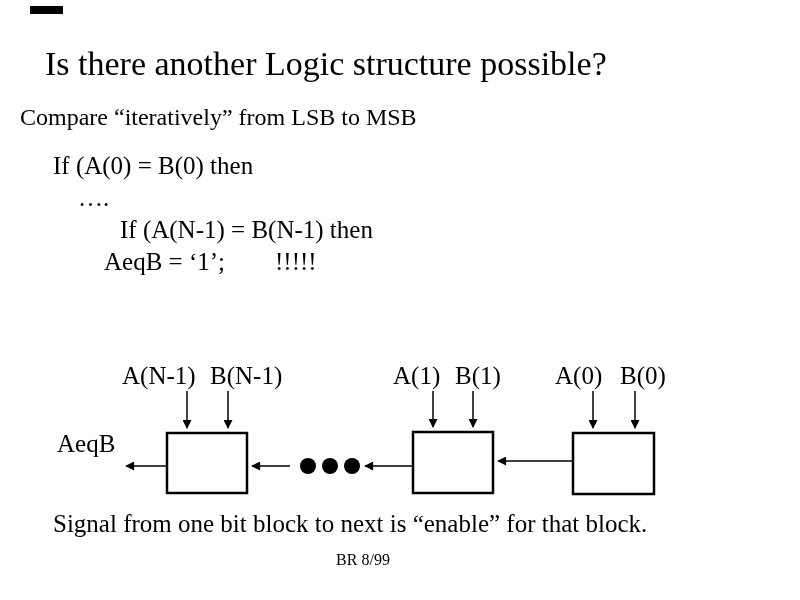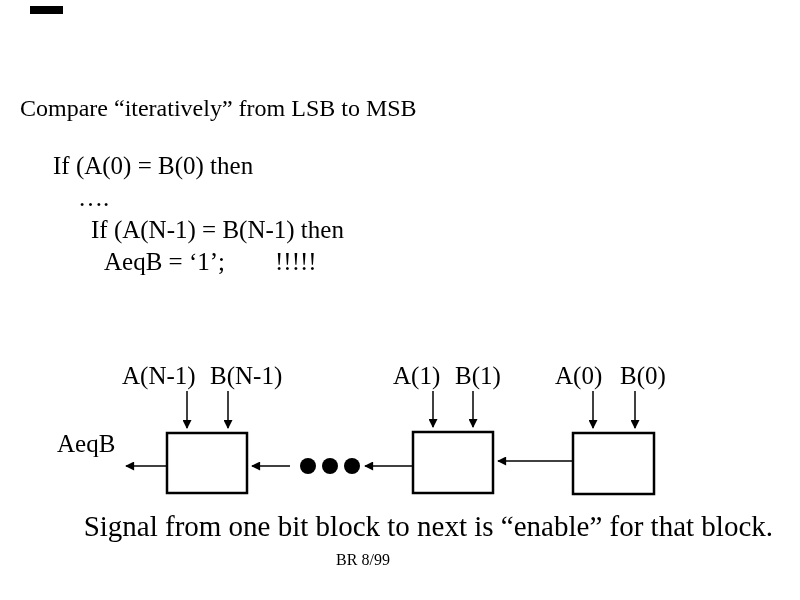--- a/index.html
+++ b/index.html
@@ -14,56 +14,57 @@
   .slide{position:absolute;inset:0;}
   .corner-mark{
     position:absolute;left:30px;top:6px;width:33px;height:8px;
     background:#000;
   }
   .title{
     position:absolute;left:45px;top:44px;width:720px;
     font-size:34px;line-height:1.15;white-space:nowrap;
   }
   .subtitle{
-    position:absolute;left:20px;top:95px;
+    position:absolute;left:20px;top:104px;
     font-size:24px;white-space:nowrap;
   }
   .code{
     position:absolute;left:0;top:150px;width:800px;
     font-size:25px;line-height:32px;
   }
   .code .ln{white-space:pre;}
   .ln.i0{margin-left:53px;}
   .ln.i1{margin-left:67px;}
   .ln.i2{margin-left:78px;}
-  .ln.i3{margin-left:91px;}
+  .ln.i3{margin-left:120px;}
   .ln.i4{margin-left:104px;}
   .diagram{
     position:absolute;left:0;top:350px;width:800px;height:160px;
   }
   .diagram text{
     font-family:"Liberation Serif","DejaVu Serif",serif;
     font-size:25px;fill:#000;
   }
   .caption{
     position:absolute;left:53px;top:510px;width:720px;
-    font-size:29px;white-space:nowrap;text-align:right;
+    font-size:25px;white-space:nowrap;
   }
   .footer{
     position:absolute;left:0;top:551px;width:726px;
     text-align:center;font-size:16px;
   }
 </style>
 </head>
 <body>
 
 <div class="slide">
 
   <div class="corner-mark"></div>
 
+  <div class="title">Is there another Logic structure possible?</div>
 
   <div class="subtitle">Compare “iteratively” from LSB to MSB</div>
 
   <div class="code">
     <div class="ln i0">If (A(0) = B(0) then</div>
     <div class="ln i2">….</div>
     <div class="ln i3">If (A(N-1) = B(N-1) then</div>
     <div class="ln i4">AeqB = ‘1’;        !!!!!</div>
   </div>
 

